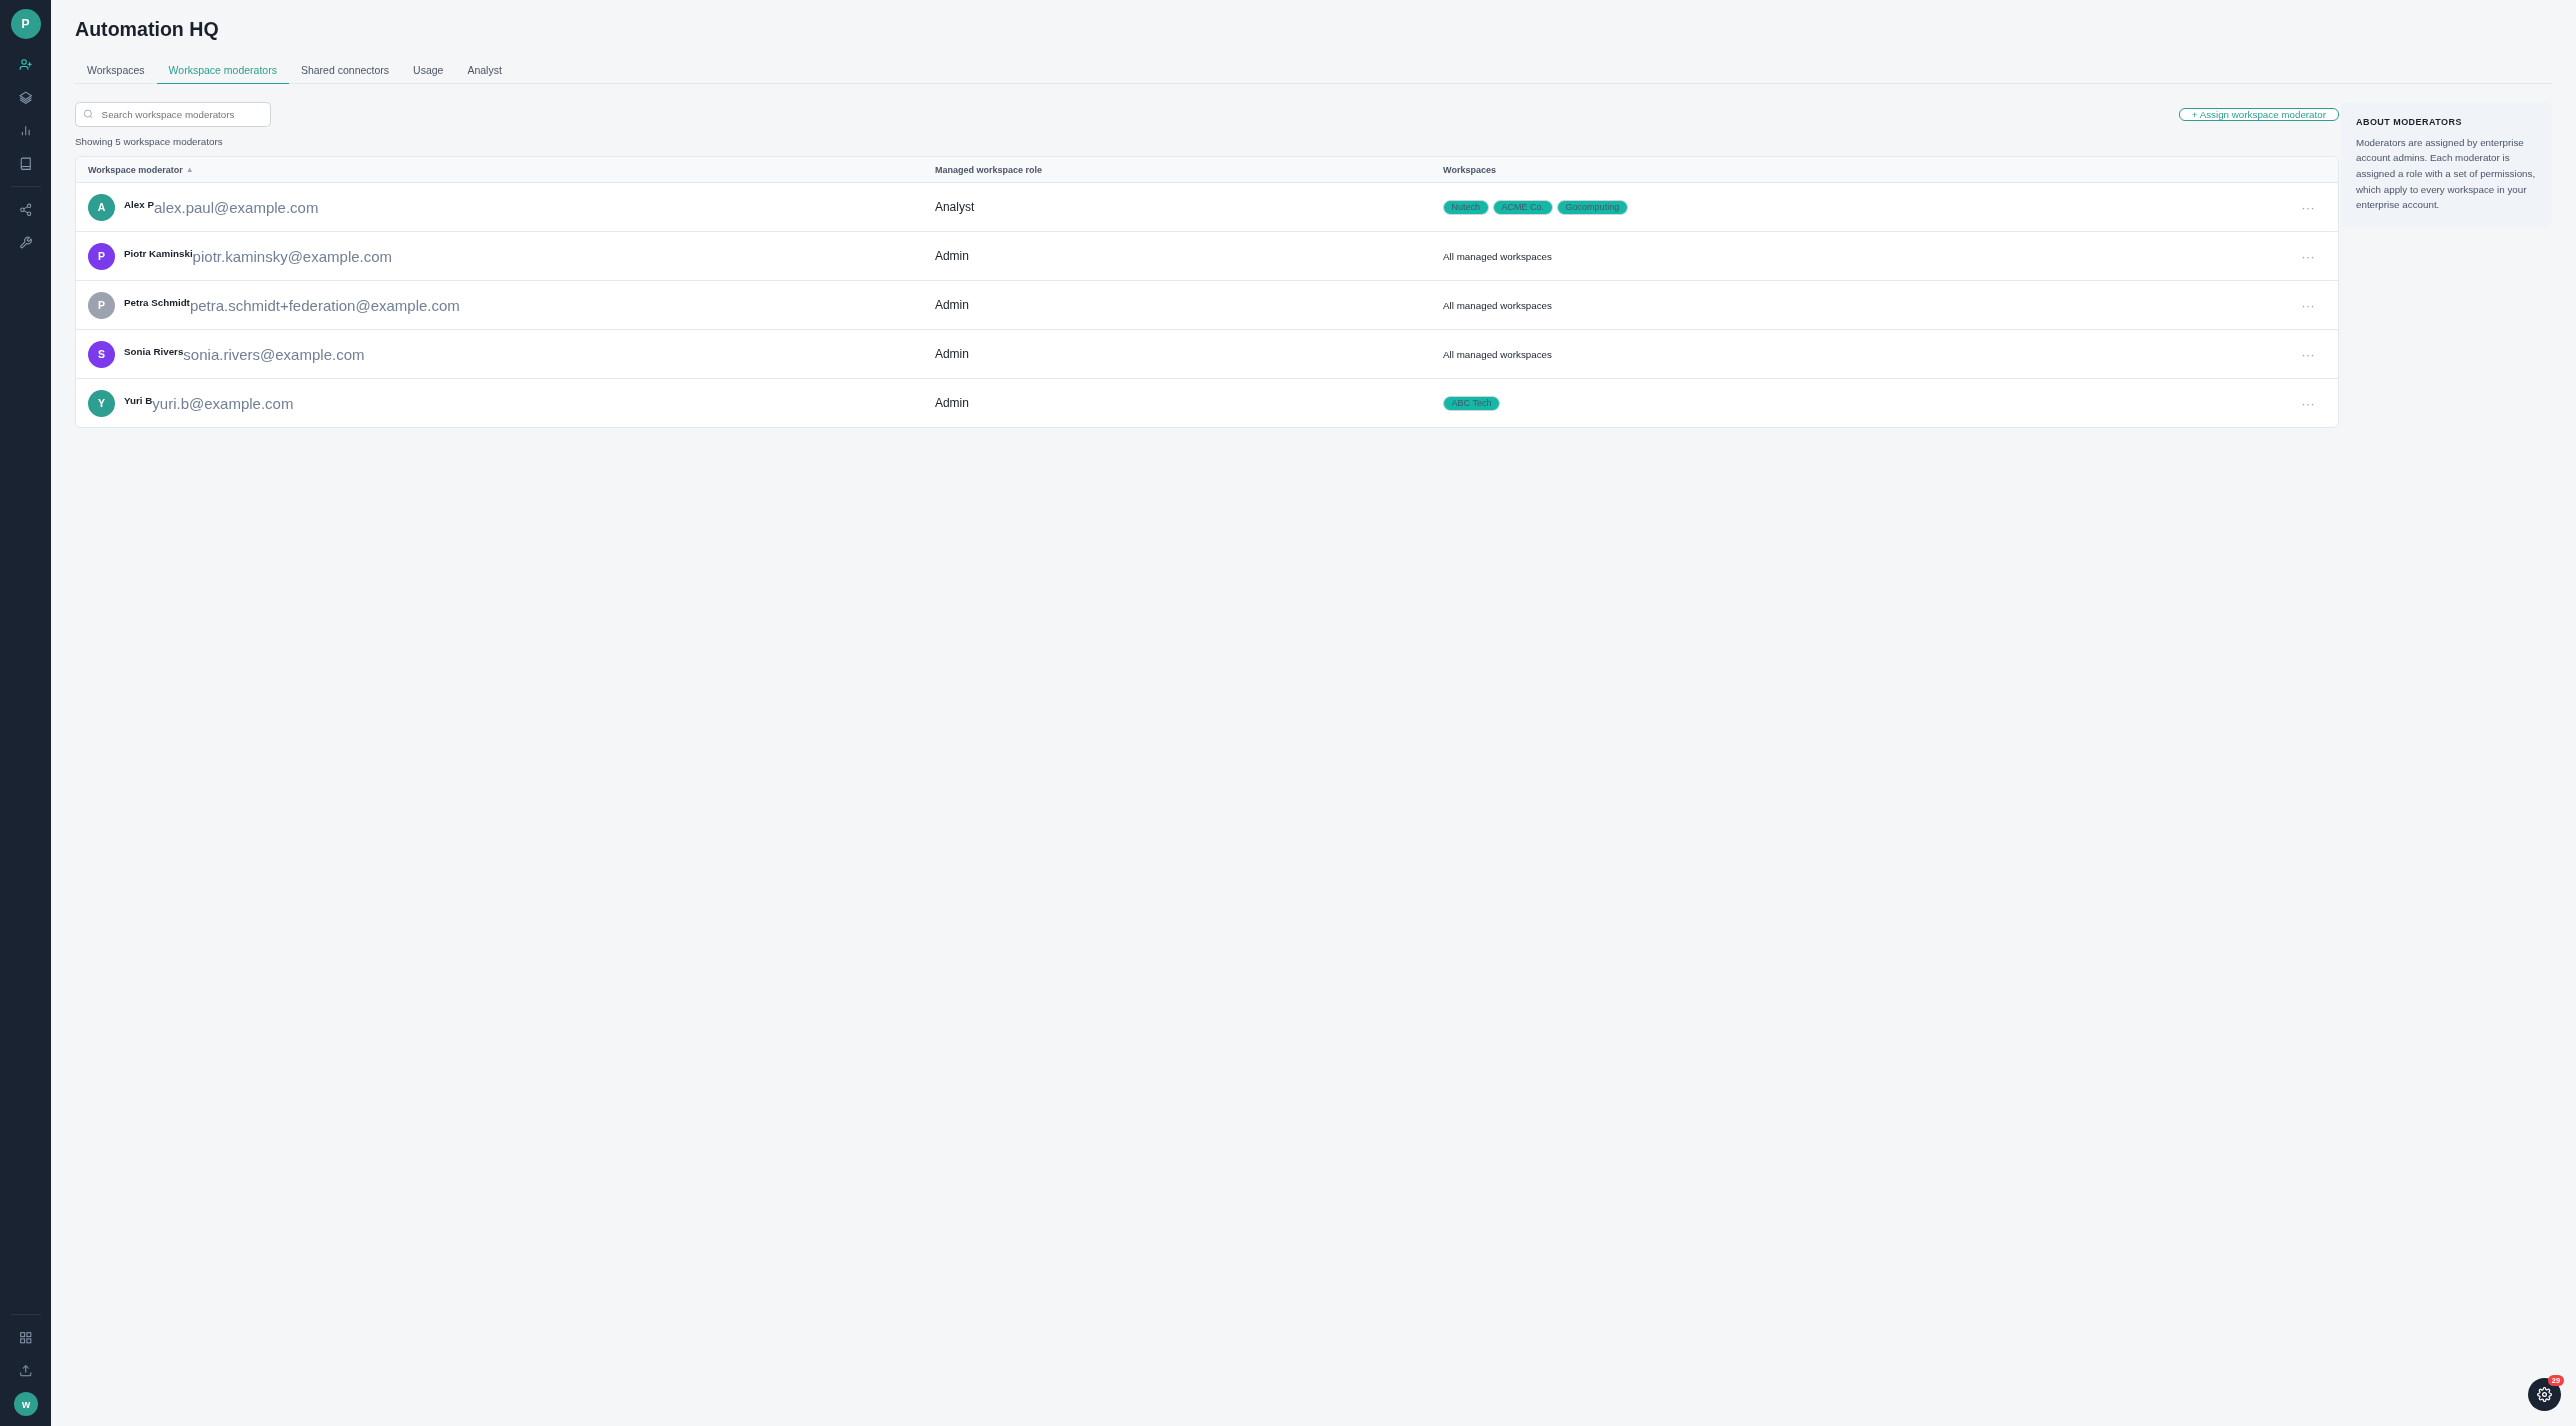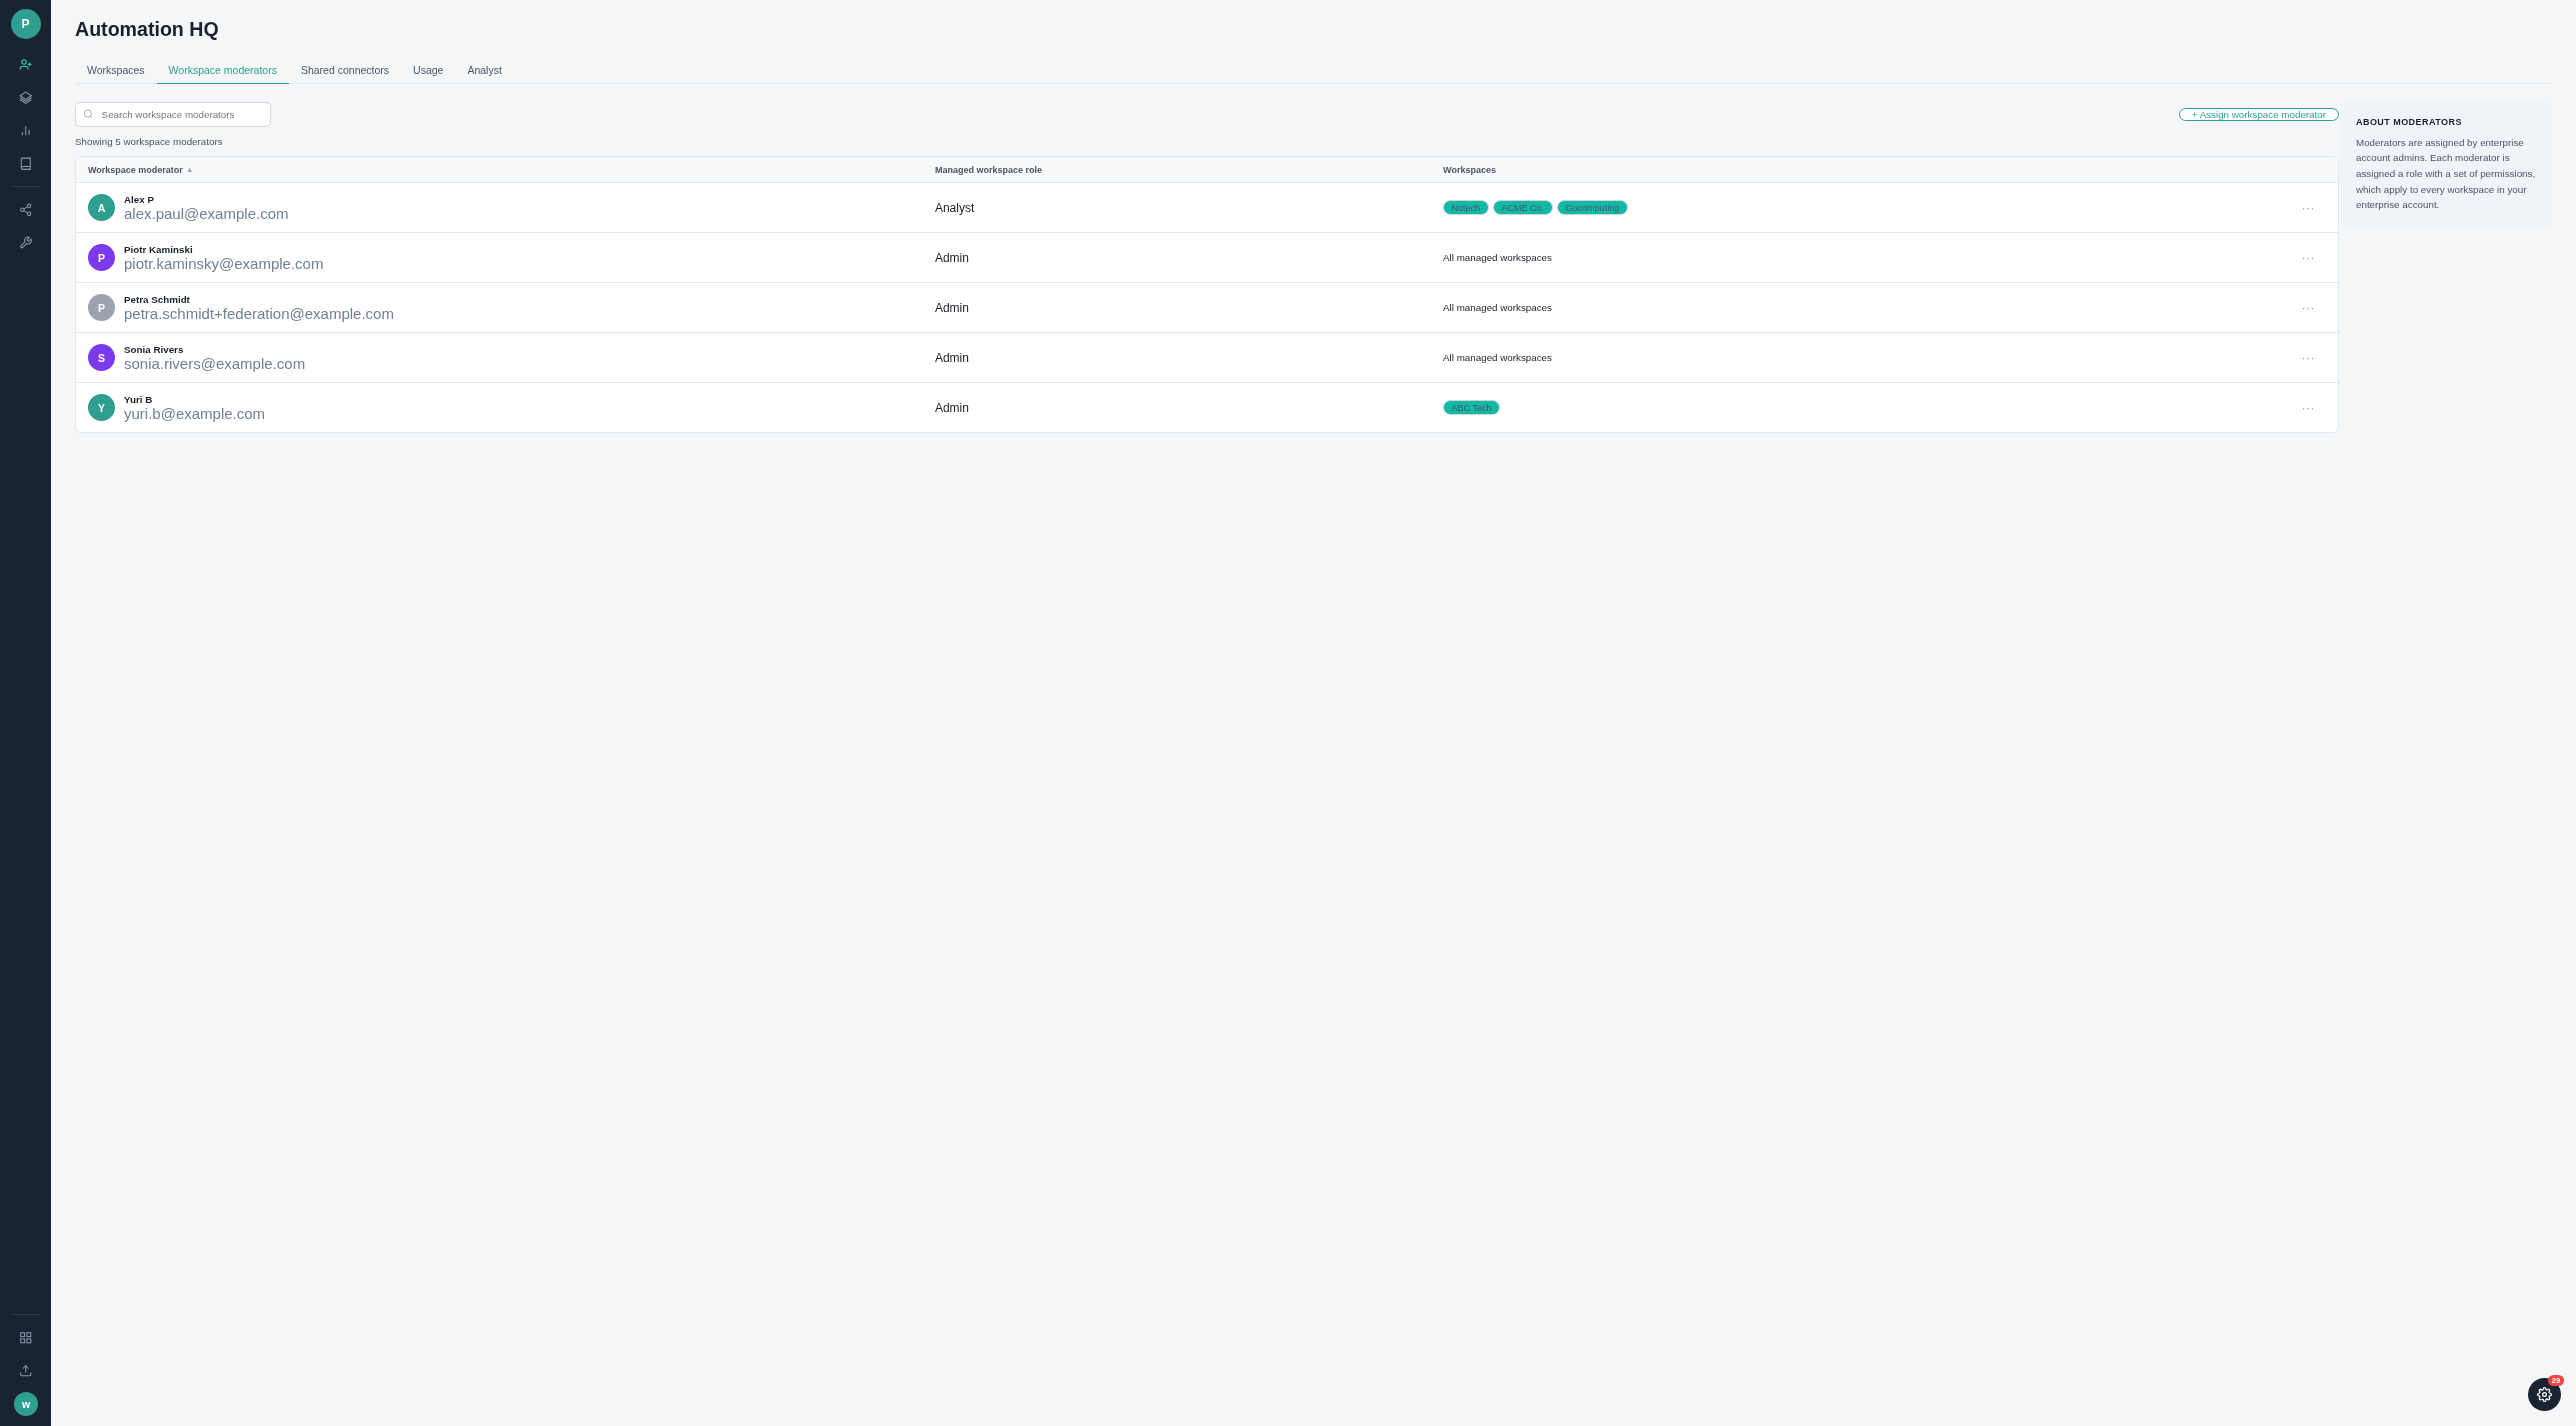--- a/index.html
+++ b/index.html
@@ -133,21 +133,21 @@
       left: 7.5px;
       top: 50%;
       transform: translateY(-50%);
       color: #9ca3af;
       font-size: 10.5px;
     }
 
     .assign-btn {
       padding: 0 12px;
       border: 0.8px solid #2d9e8f;
-      border-radius: 12px;
+      border-radius: 6px;
       background: white;
       color: #2d9e8f;
       font-size: 9.8px;
       cursor: pointer;
       font-weight: 500;
       margin-left: 21px;
     }
 
     .showing-text {
       font-size: 9.8px;
@@ -199,21 +199,21 @@
       height: 27px;
       border-radius: 50%;
       display: flex;
       align-items: center;
       justify-content: center;
       font-size: 10.5px;
       font-weight: 600;
       color: white;
       flex-shrink: 0;
     }
-    .user-info { display: flex; flex-direction: column; }
+    .user-info { display: flex; flex-direction: row; }
     .user-name { font-size: 9.8px; font-weight: 600; color: #1a202c; }
     .user-email { font-size: 15px; color: #718096; text-align: center; }
 
     .role-cell { font-size: 12px; color: #1a202c; }
 
     .workspaces-cell {
       display: flex;
       align-items: center;
       flex-wrap: wrap;
       gap: 4.5px;

